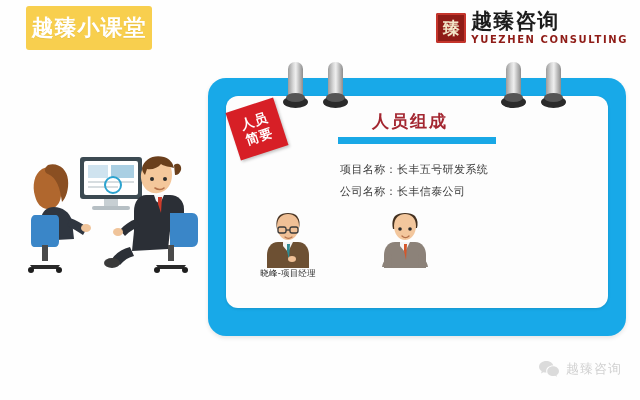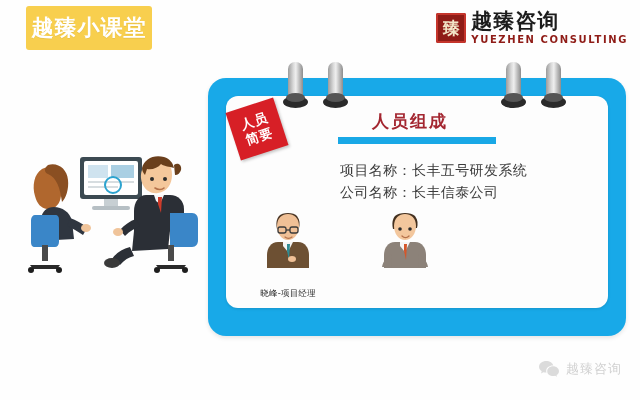--- a/index.html
+++ b/index.html
@@ -77,34 +77,34 @@
 
   
   .card-title{
     position:absolute;left:372px;top:110px;
     font-size:17px;font-weight:bold;color:#a32630;letter-spacing:2px;
   }
   .title-rule{
     position:absolute;left:338px;top:137px;width:158px;height:7px;background:#19a8e6;
   }
   .info-line{
-    position:absolute;font-size:14px;color:#3b3b3b;letter-spacing:.4px;white-space:nowrap;
+    position:absolute;font-size:11px;color:#3b3b3b;letter-spacing:.4px;white-space:nowrap;
   }
   .info1{left:340px;top:162px;}
   .info2{left:340px;top:184px;}
 
   
   .people{position:absolute;left:240px;top:210px;width:350px;height:85px;}
   .person{position:absolute;width:120px;text-align:center;}
   .p1{left:-12px;}
   .p2{left:105px;}
   .p3{left:222px;}
   .person .av{height:58px;display:flex;align-items:flex-end;justify-content:center;}
   .person .nm{
-    font-size:8.5px;color:#2b2b2b;margin-top:20px;white-space:nowrap;letter-spacing:.2px;
+    font-size:8.5px;color:#2b2b2b;margin-top:0;white-space:nowrap;letter-spacing:.2px;
   }
 
   
   .wm{
     position:absolute;right:18px;bottom:22px;display:flex;align-items:center;opacity:.30;
   }
   .wm-icon{width:22px;height:18px;margin-right:6px;}
   .wm-text{font-size:13px;color:#6a6a6a;letter-spacing:1px;}
 </style>
 </head>

